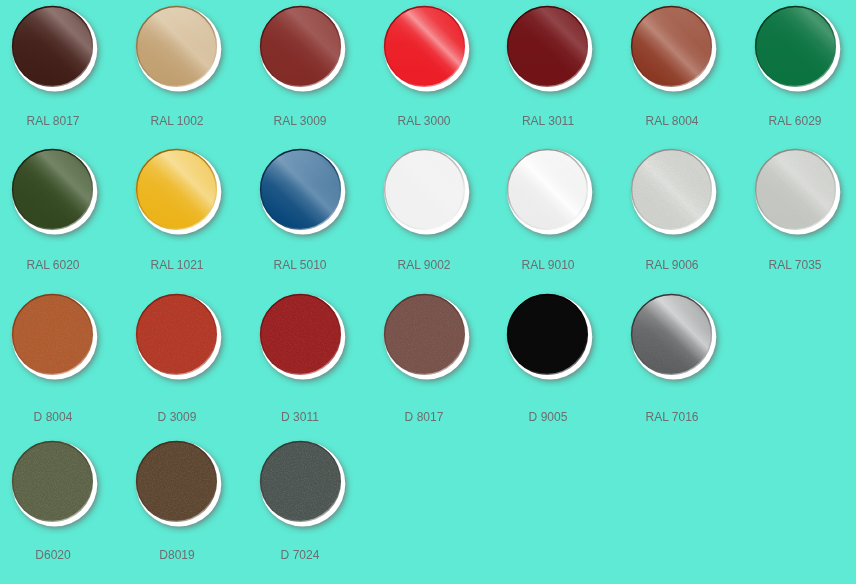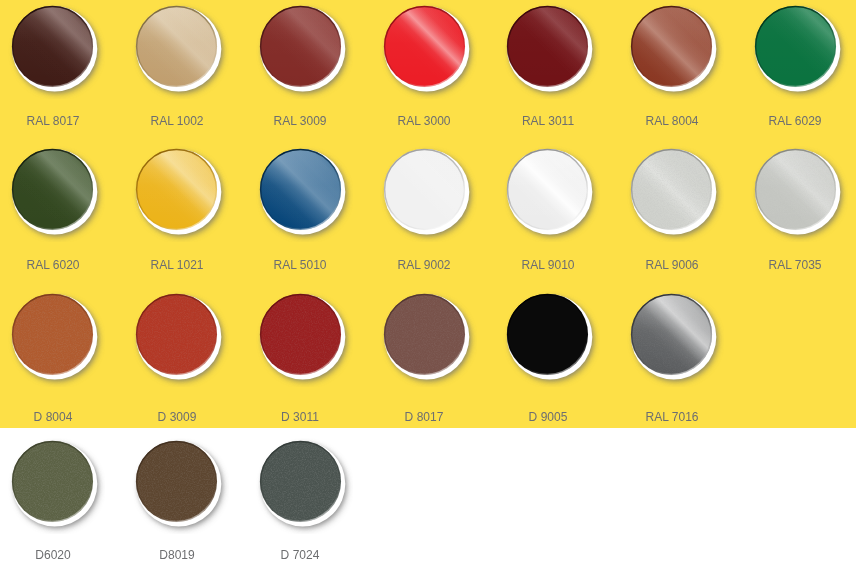--- a/index.html
+++ b/index.html
@@ -1,19 +1,19 @@
 <!DOCTYPE html>
 <html><head>
 <meta charset="utf-8">
 <title>RAL Colour Swatch Chart</title>
 <style>
   html,body{margin:0;padding:0;}
   body{width:856px;height:584px;background:#ffffff;
        font-family:"Liberation Sans",sans-serif;overflow:hidden;}
-  #board{position:relative;width:856px;height:428px;background:#fde047;}
+  #board{position:relative;width:856px;height:584px;background:#5eead4;}
   .swatch{position:absolute;}
   .label{position:absolute;font-size:13.6px;color:#6d6e70;white-space:nowrap;
          text-align:center;line-height:14px;transform:scaleX(0.885);
          transform-origin:50% 50%;}
 </style>
 </head>
 <body>
 
 <div id="board">
     <div class="swatch" style="left: 0.4px; top: -6px; width: 105px; height: 105px;"><svg width="105" height="105" viewBox="0 0 105 105">

